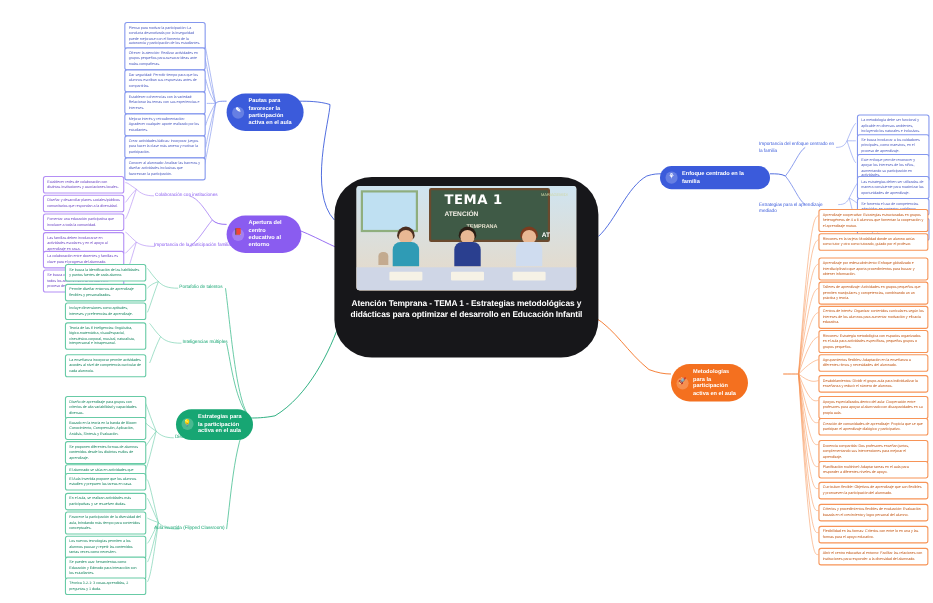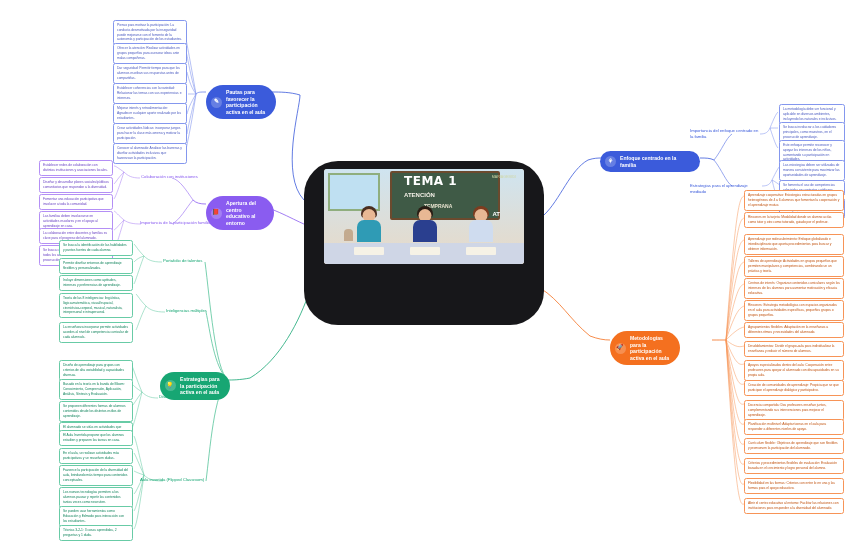--- a/index.html
+++ b/index.html
@@ -210,20 +210,21 @@
         <div class="body" style="background:#2a3f8f"></div>
           <div class="book"></div>
       </div>
       <div class="kid" style="left:70%;width:34px;height:40px;">
         <div class="hair" style="background:#7d3c1f"></div>
           <div class="head"></div>
         <div class="body" style="background:#cfdcef"></div>
           <div class="book"></div>
       </div>
     </div>
+    <div class="center-title">Atención Temprana - TEMA 1 - Estrategias metodológicas y didácticas para optimizar el desarrollo en Educación Infantil</div>
   </div>
 
   <div class="branch" style="left:206px;top:85px;width:70px;background:#3b5bdb;">
     <span class="bico">✎</span>
     <span class="blabel">Pautas para favorecer la participación activa en el aula</span>
   </div>
 
   <div class="branch" style="left:206px;top:196px;width:68px;background:#8a5cf0;">
     <span class="bico">📕</span>
     <span class="blabel">Apertura del centro educativo al entorno</span>

